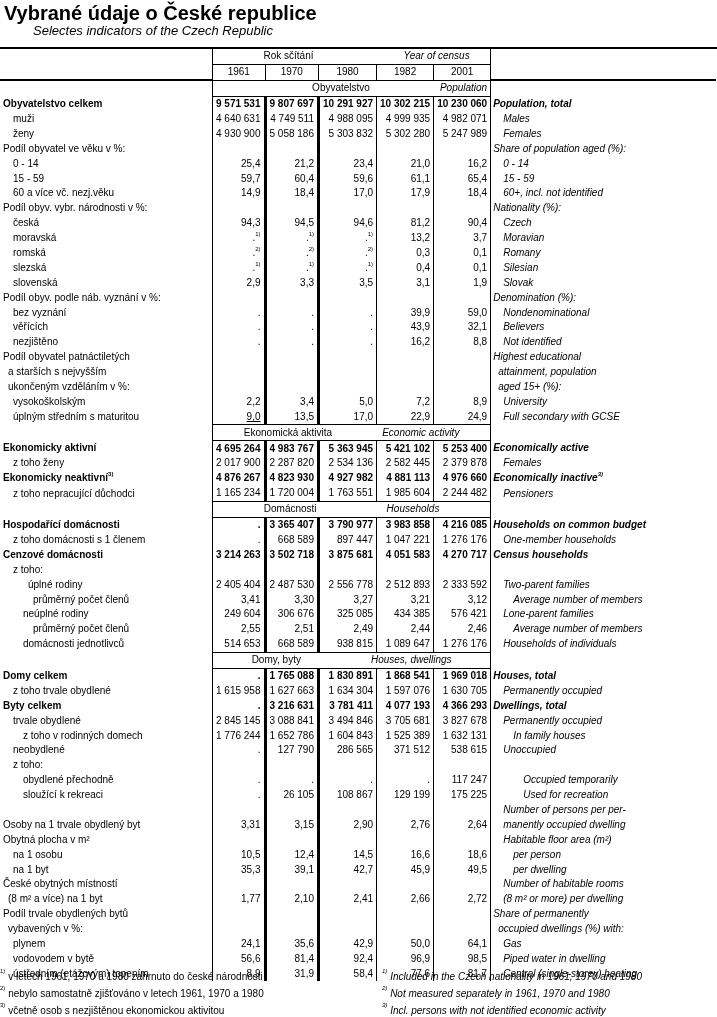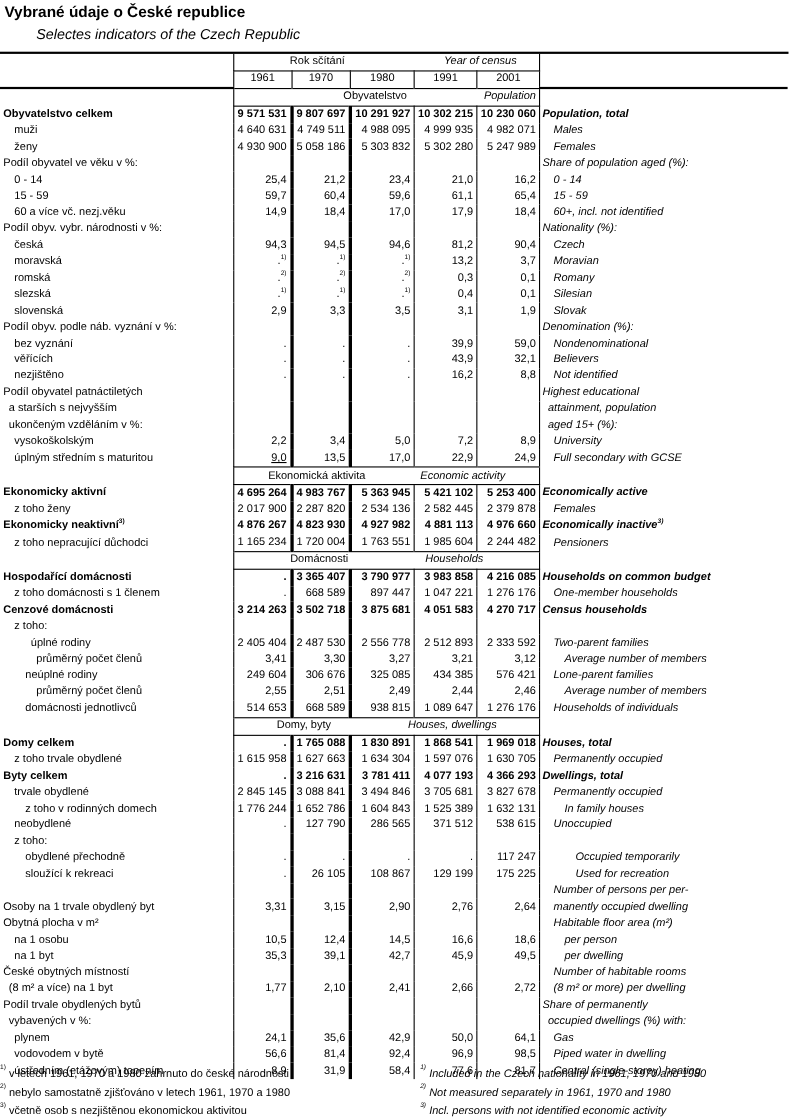--- a/index.html
+++ b/index.html
@@ -1,17 +1,17 @@
 <!DOCTYPE html>
 <html><head>
 <meta charset="utf-8">
 <style>
   html, body { margin:0; padding:0; background:#fff; }
   body { width:717px; height:1017px; position:relative; font-family:"Liberation Sans", sans-serif; color:#000; overflow:hidden; }
-  .title { position:absolute; left:4px; top:2px; font-size:14px; font-weight:bold; }
+  .title { position:absolute; left:4px; top:2px; font-size:20px; font-weight:bold; }
   .subtitle { position:absolute; left:33px; top:23px; font-size:13px; font-style:italic; }
   .topline { position:absolute; left:0; top:47px; width:717px; height:2px; background:#000; }
   table { position:absolute; left:0; top:49px; border-collapse:collapse; font-size:10px; table-layout:fixed; }
   td { padding:0 3px; height:14.9px; line-height:14px; white-space:nowrap; overflow:visible; }
   td.lab { width:176px; }
   td.num { width:44px; text-align:right; border-left:1px solid #000; }
   td.c1 { width:45px; border-left:1px solid #000; }
   td.thick { border-left:3px solid #000; }
   td.en { width:190px; font-style:italic; border-left:1px solid #000; padding-left:2px; }
   .b { font-weight:bold; }
@@ -36,21 +36,21 @@
       <tr class="hdr">
         <td class="lab"></td>
         <td colspan="5" class="c1" style="border-bottom:1px solid #000;border-right:1px solid #000;"><span style="margin-right:90px;margin-left:30px">Rok sčítání</span><span style="font-style:italic">Year of census</span></td>
         <td class="en"></td>
       </tr>
       <tr class="hdr">
         <td class="lab"></td>
         <td class="num" style="text-align:center;">1961</td>
         <td class="num" style="text-align:center;">1970</td>
         <td class="num" style="text-align:center;">1980</td>
-        <td class="num" style="text-align:center;">1991</td>
+        <td class="num" style="text-align:center;">1982</td>
         <td class="num" style="text-align:center;border-right:1px solid #000">2001</td>
         <td class="en"></td>
       </tr>
       <tr class="sec rowline">
         <td class="lab"></td>
         <td colspan="5" class="c1 sh" style="text-align:right;border-right:1px solid #000;"><span style="margin-right:70px">Obyvatelstvo</span><span style="font-style:italic">Population</span></td>
         <td class="en"></td>
       </tr>
       <tr>
         <td class="lab b" style="padding-left:3px"><span>Obyvatelstvo celkem</span></td>

